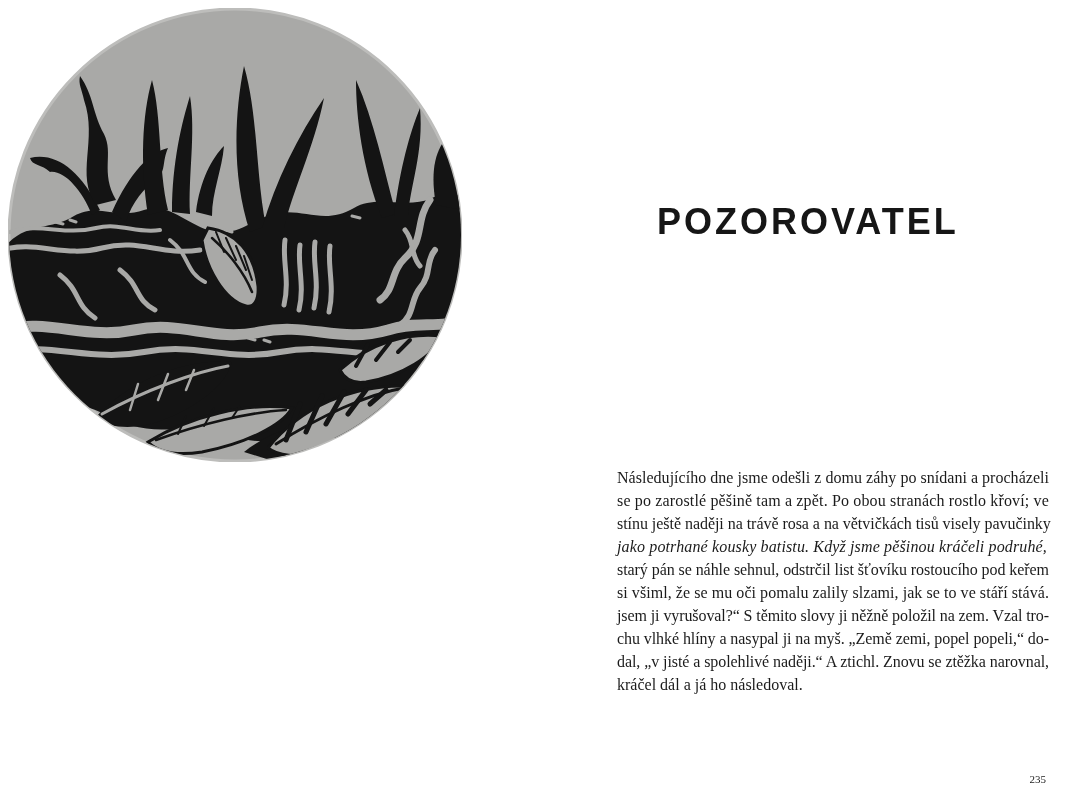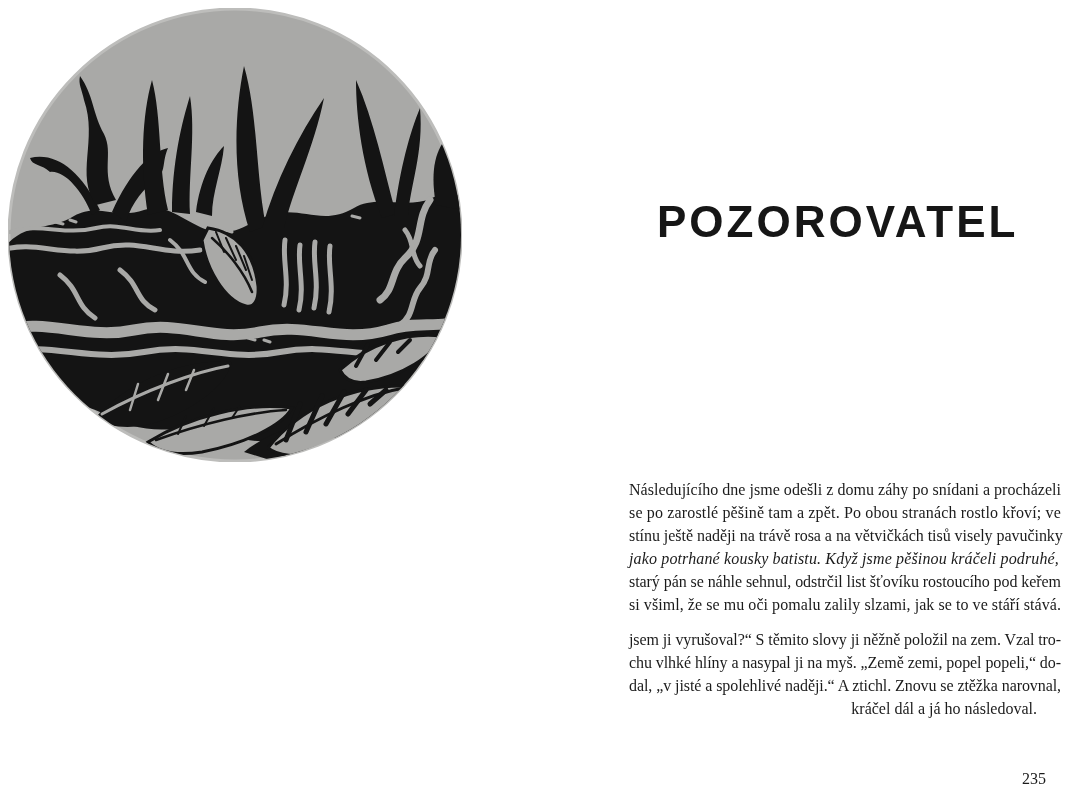--- a/index.html
+++ b/index.html
@@ -25,35 +25,35 @@
   }
   .plate svg{display:block;width:100%;height:100%;}
   .ink-fill{fill:var(--ink);stroke:none;}
   .plate-line{stroke:var(--plate);fill:none;stroke-linecap:round;}
   .ink-line{stroke:var(--ink);fill:none;stroke-linecap:round;}
   .leaf-plate{fill:var(--plate);stroke:var(--ink);stroke-width:3;}
   .chapter-title{
     position:absolute;left:657px;top:200px;
     font-family:"Liberation Sans",sans-serif;
     font-weight:bold;
-    font-size:44px;line-height:44px;
+    font-size:36px;line-height:44px;
     letter-spacing:3px;
     color:var(--title);
     white-space:nowrap;
   }
   .body-text{
     position:absolute;left:617px;top:466px;width:432px;
     font-size:16px;line-height:23px;
   }
-  .paragraph{margin:12px;text-align:right;}
+  .paragraph{margin:0;}
   .line{white-space:nowrap;}
   .line.indent{padding-left:22px;}
   .page-number{
     position:absolute;top:768px;right:34px;
-    font-size:16px;line-height:22px;
+    font-size:11px;line-height:22px;
     text-align:left;
   }
 </style>
 </head>
 <body>
 
 <div class="page">
 
   <div class="plate">
     <svg viewBox="0 0 454 454" role="img" aria-label="Circular black-ink chapter illustration: tall pointed tropical leaves rising above a dark tangled mass of undergrowth and roots, with large ribbed leaves below, drawn on a flat gray disc.">

